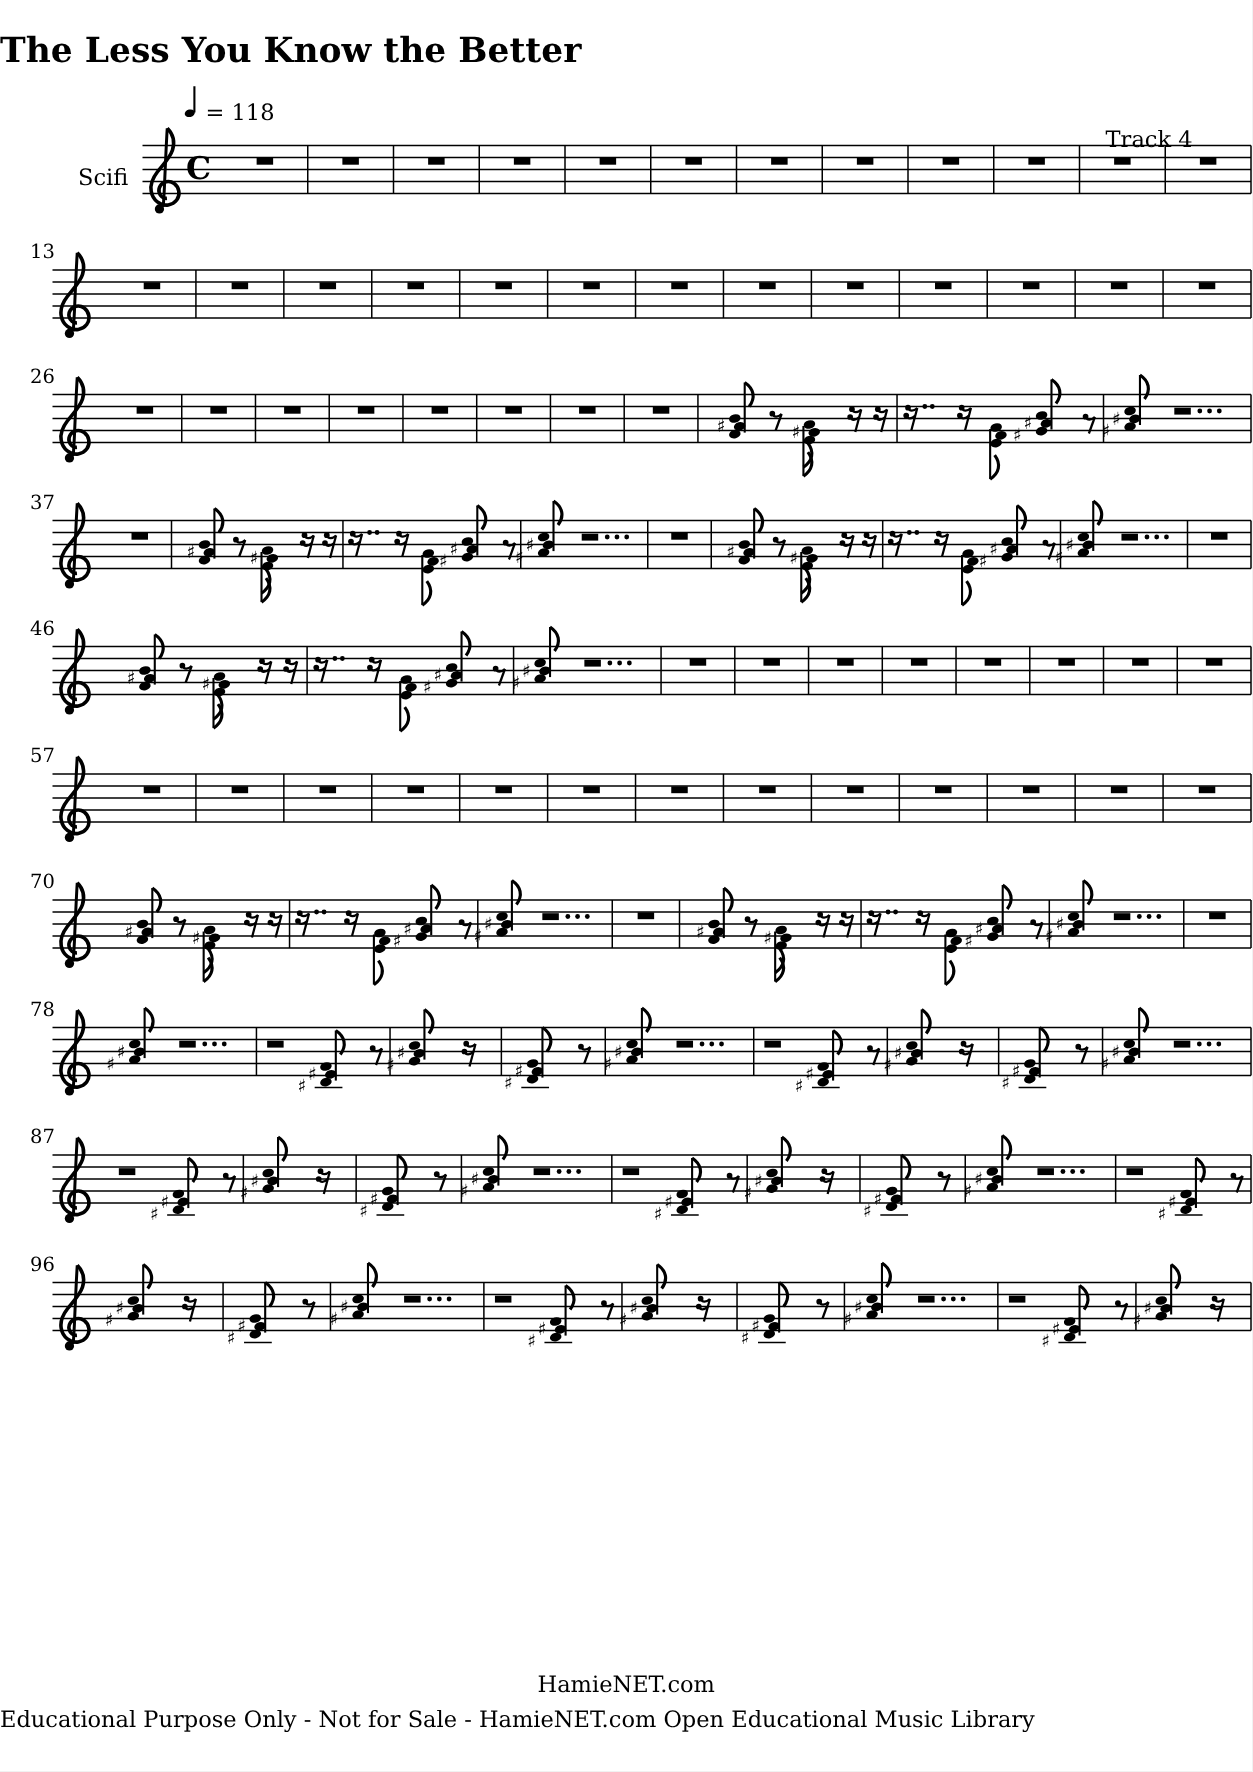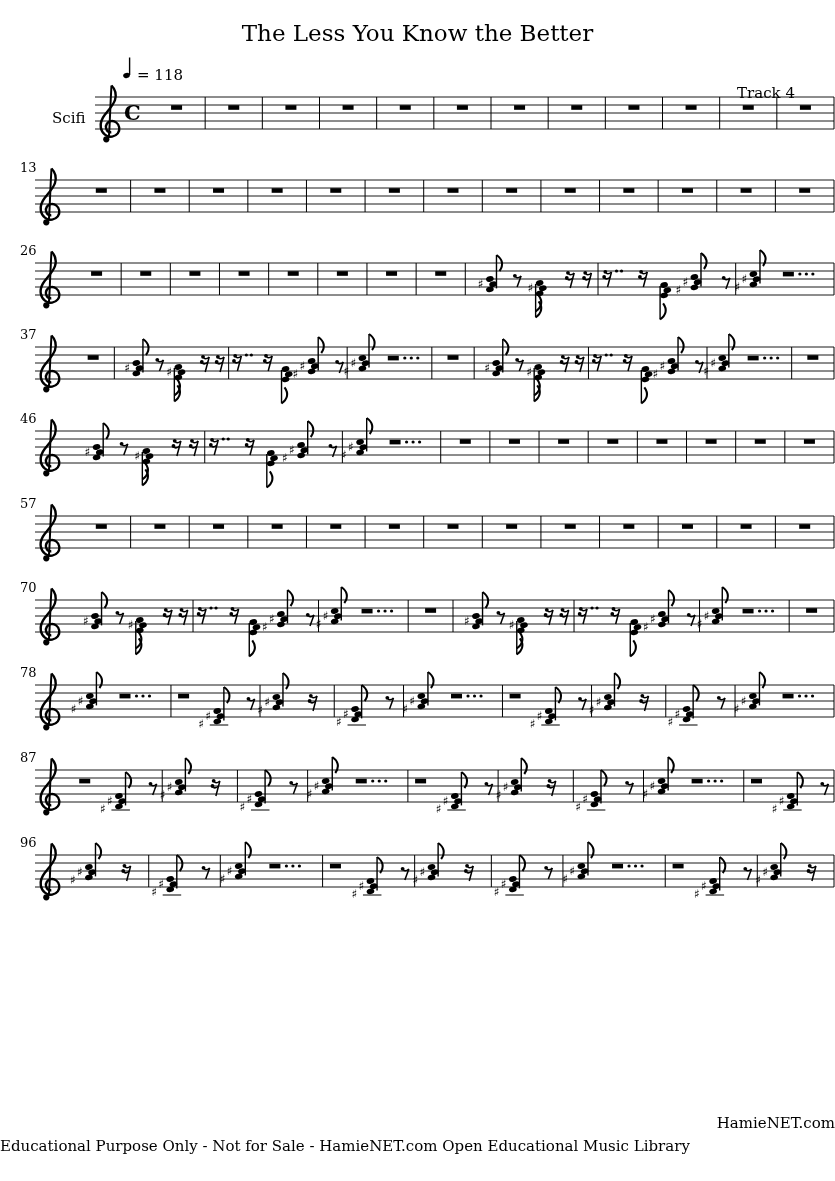--- a/index.html
+++ b/index.html
@@ -1,22 +1,22 @@
 <!DOCTYPE html>
 <html><head>
 <meta charset="utf-8">
 <style>
   html,body{margin:0;padding:0;background:#e8e8e8;}
   .page{position:relative;width:835px;height:1181px;background:#ffffff;margin:0 auto;
         font-family:"DejaVu Serif","Liberation Serif",serif;color:#000;overflow:hidden;}
-  .title{position:absolute;top:20px;left:0;width:100%;text-align:center;
-         font-size:23px;font-weight:normal;margin:0;}
+  .title{position:absolute;top:20px;left:0;width:100%;text-align:left;
+         font-size:23px;font-weight:bold;margin:0;}
   .track{position:absolute;top:52px;right:40px;font-size:15px;margin-top:32px;}
   .score-svg{position:absolute;left:0;top:0;}
-  .footer-1{position:absolute;top:1114px;left:0;width:100%;text-align:right;font-size:15px;}
+  .footer-1{position:absolute;top:1114px;left:0;width:100%;text-align:center;font-size:15px;}
   .footer-2{position:absolute;top:1137px;left:0;width:100%;font-size:15px;}
 </style>
 </head>
 <body>
 
 <div class="page">
   <h1 class="title">The Less You Know the Better</h1>
   <div class="track">Track 4</div>
   <svg class="score-svg" width="835" height="1181" viewBox="0 0 835 1181">
       <g>

